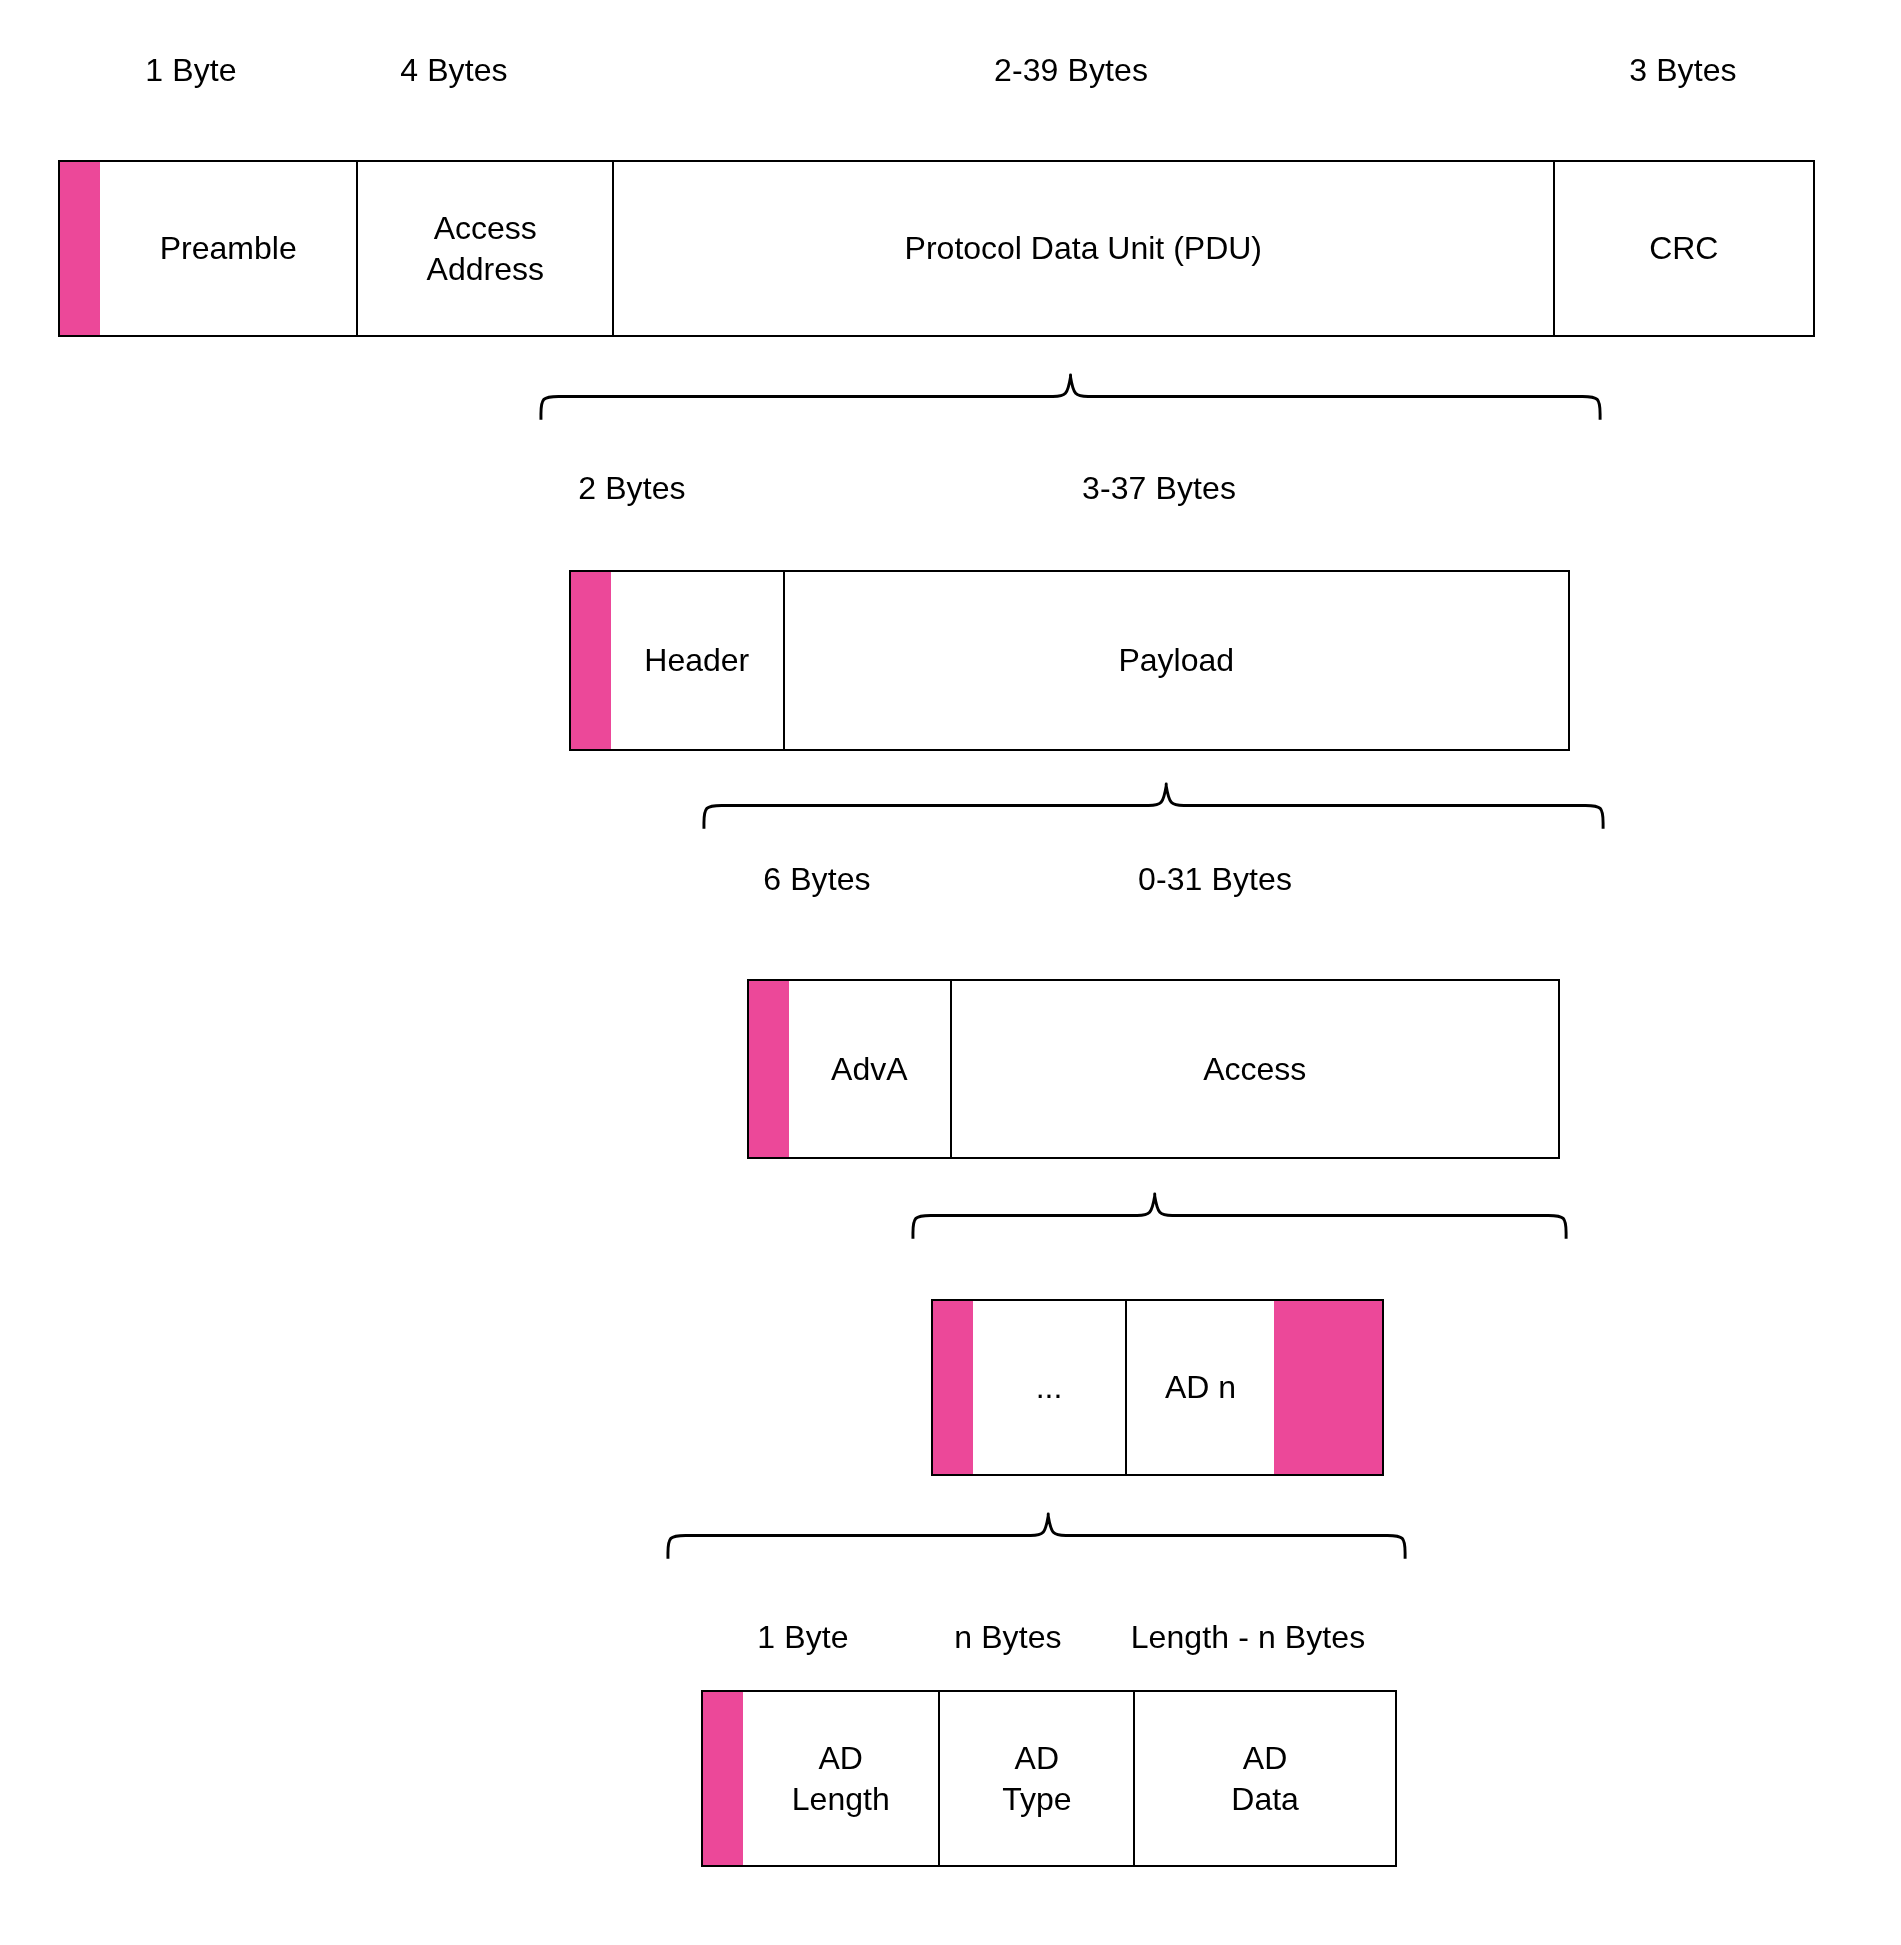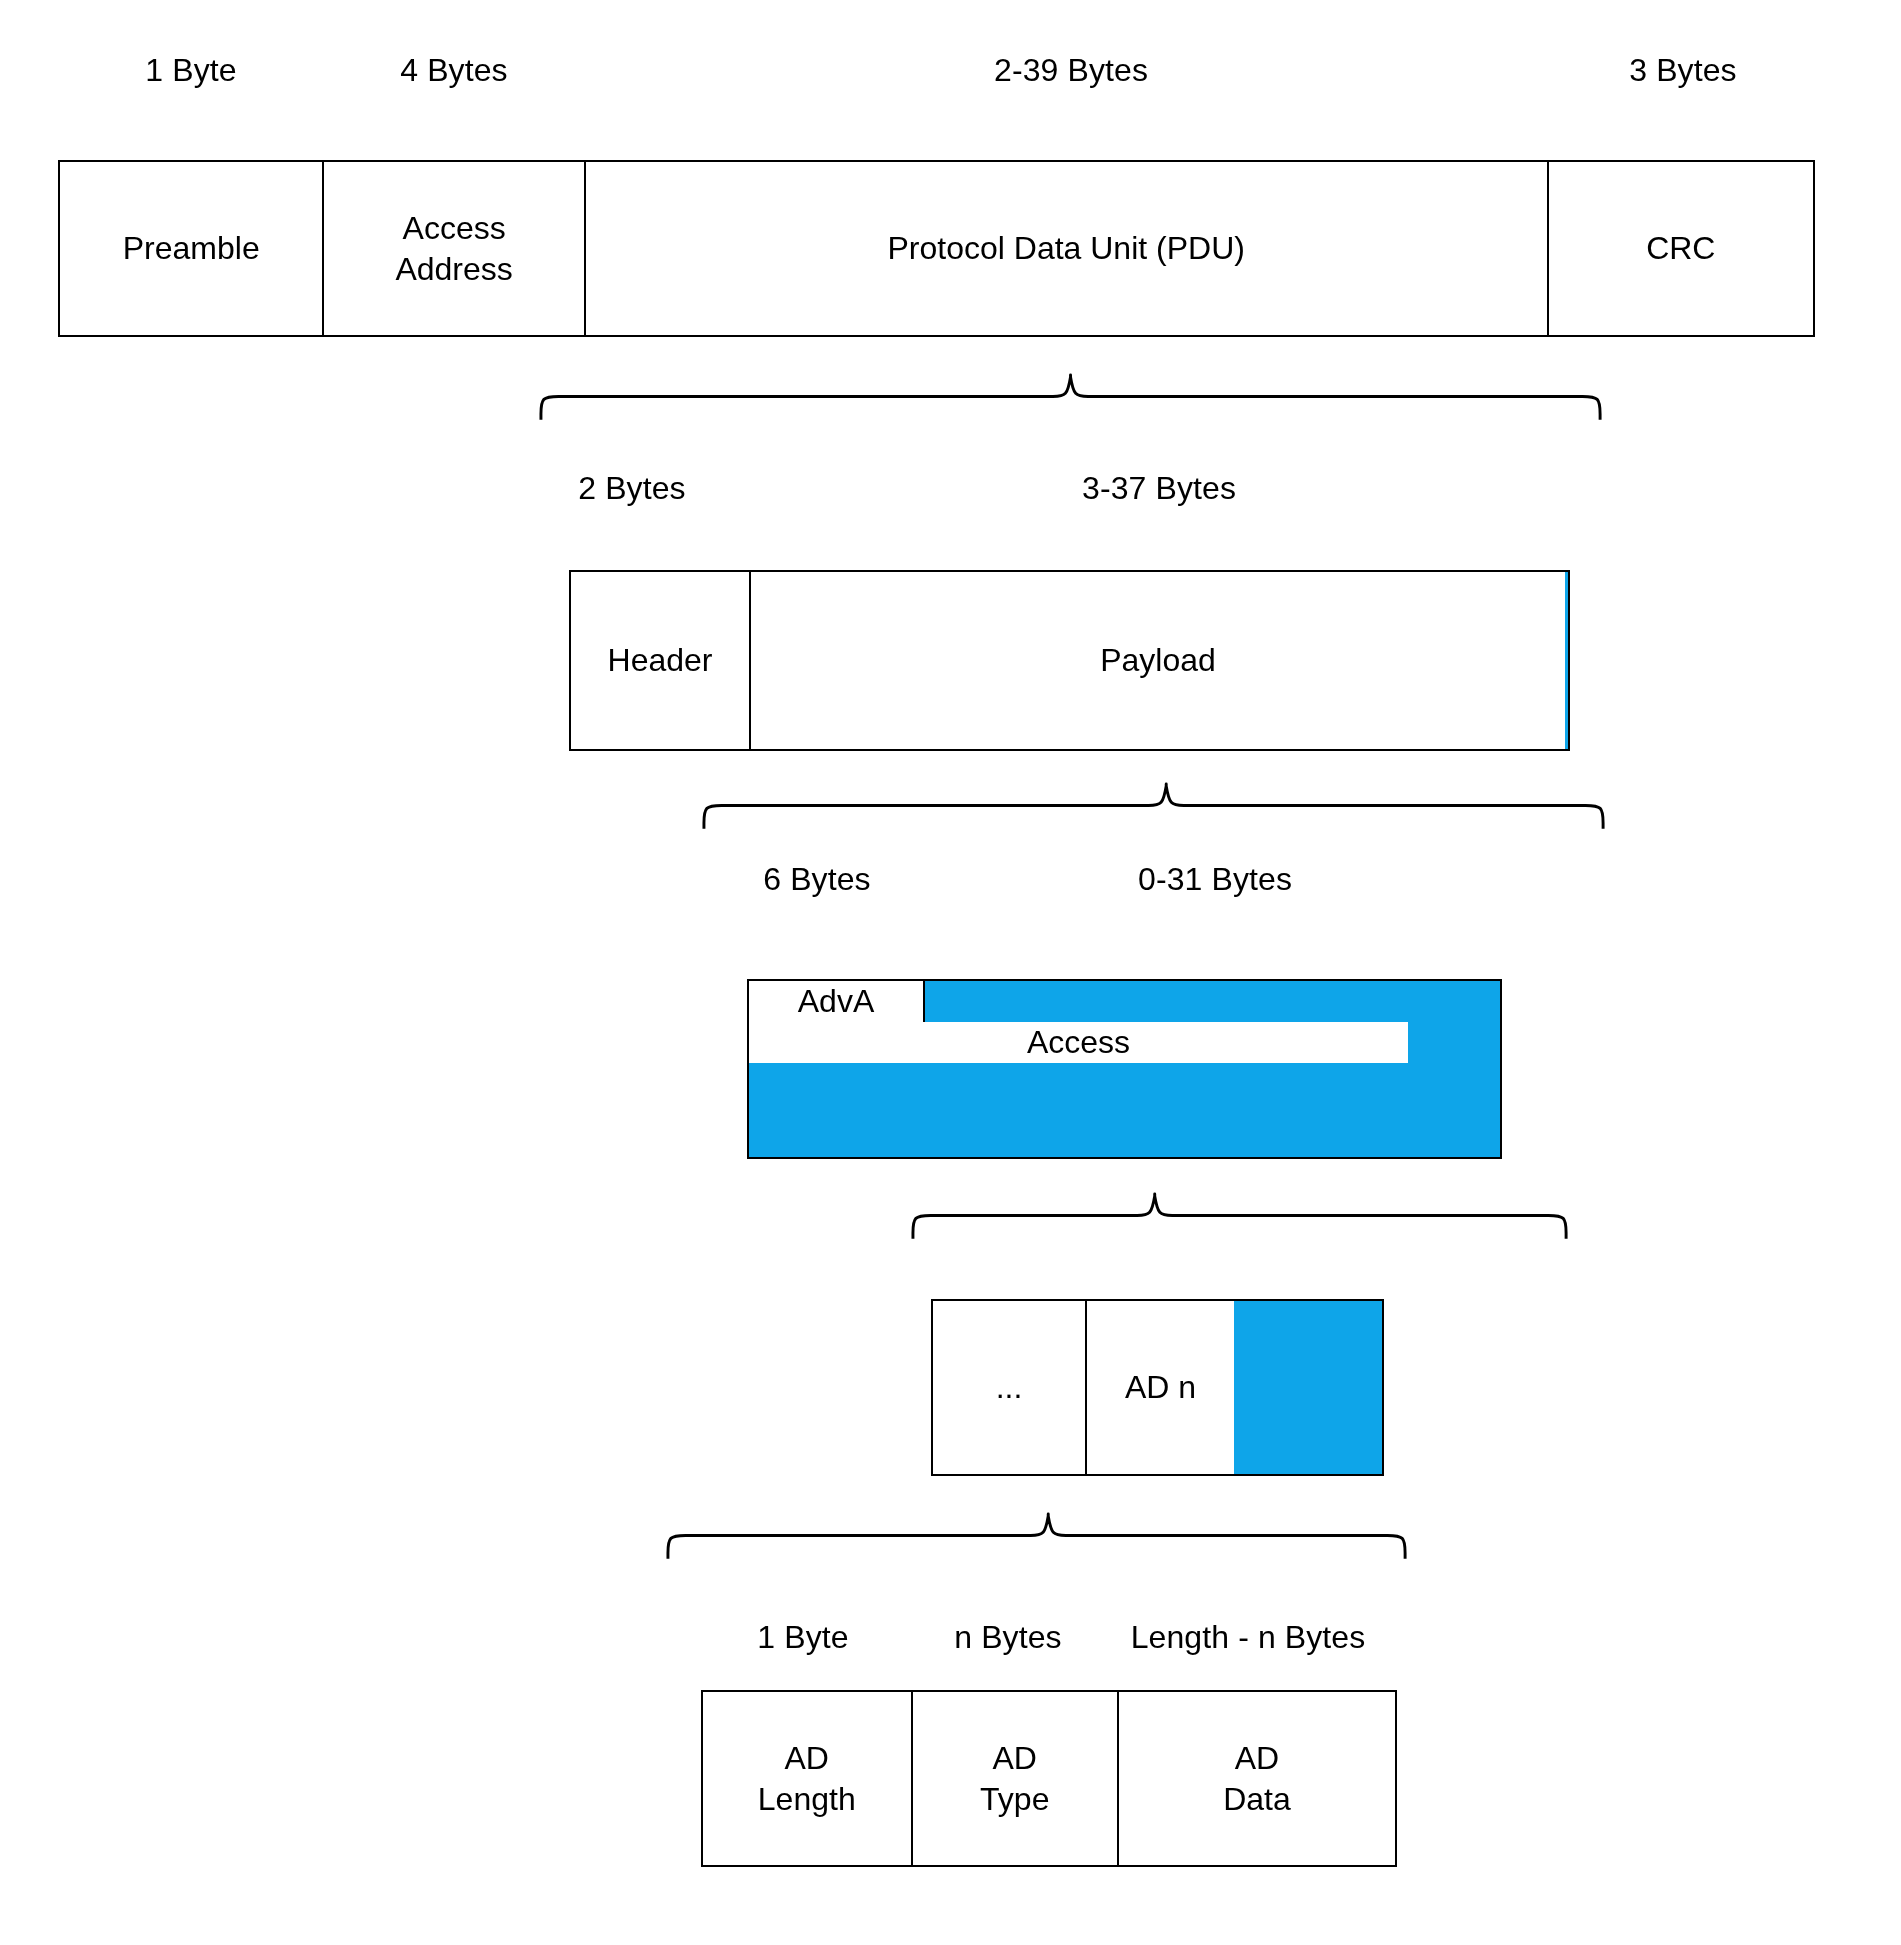--- a/index.html
+++ b/index.html
@@ -27,21 +27,22 @@
     transform: translateX(-50%);
     letter-spacing: 0.1px;
   }
 
   
   .row {
     position: absolute;
     display: flex;
     box-sizing: border-box;
     border: 2.9px solid #000000;
-    background: #0ea5e9;
+    background: #ec4899;
+    padding-left: 40px;
   }
   .cell {
     box-sizing: border-box;
     display: flex;
     align-items: center;
     justify-content: center;
     text-align: center;
     font-size: 32px;
     line-height: 1.28;
     color: #000000;
@@ -117,21 +118,21 @@
              L 476,4
              C 479,22 481,24 494,24
              L 906,24
              C 922,24 924,26 924,42
              L 924,48"></path>
   </svg>
 
   <div class="size-label" style="left:817px; top:863px;">6 Bytes</div>
   <div class="size-label" style="left:1198px; top:863px;margin-left:17px;">0-31 Bytes</div>
 
-  <div class="row" style="left:747px; top:979px; width:755px; height:180px;flex-direction:column;">
+  <div class="row" style="left:747px; top:979px; width:813px; height:180px;">
     <div class="cell" style="width:176px;">AdvA</div>
     <div class="cell" style="width:659px;">Access</div>
   </div>
 
   <svg class="brace" style="left:911px; top:1192px; width:659px; height:41px;" viewBox="0 0 676 42" preserveAspectRatio="none">
     <path d="M 2,42
              L 2,48
              M 2,42
              C 2,26 4,24 20,24
              L 232,24

